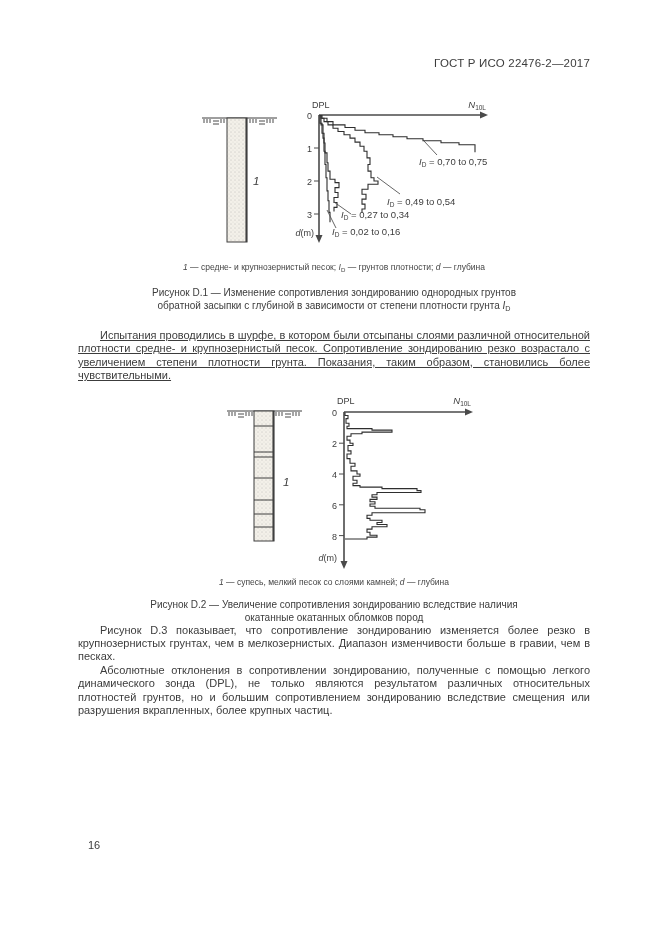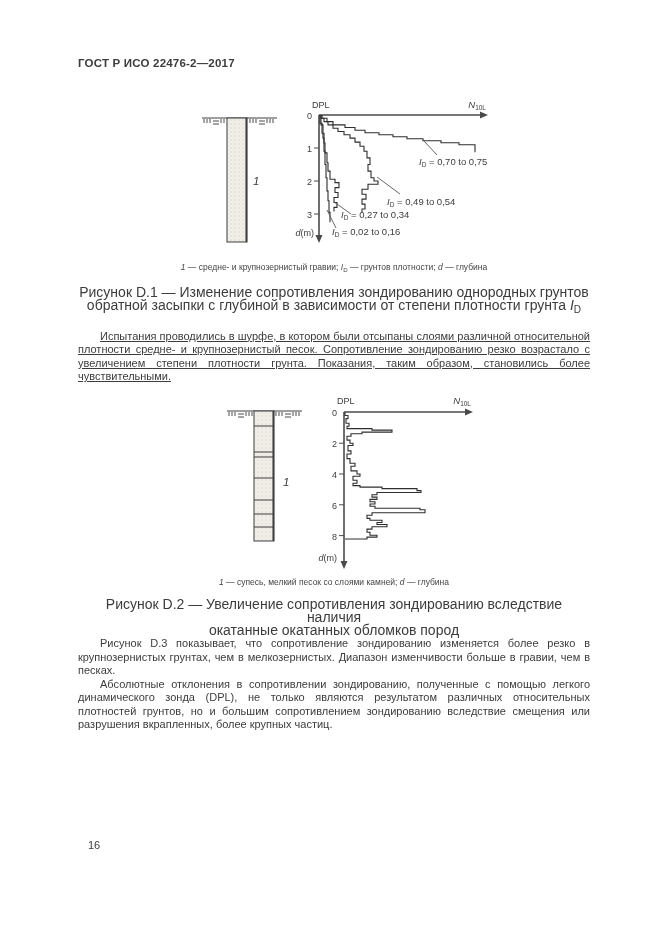--- a/index.html
+++ b/index.html
@@ -2,29 +2,29 @@
 <html><head>
 <meta charset="utf-8">
 <style>
   html,body{margin:0;padding:0;background:#e8e8e8;}
   .page{
     width:661px;height:935px;background:#ffffff;position:relative;
     font-family:"Liberation Sans","DejaVu Sans",sans-serif;color:#3c3c3c;
     margin:0 auto;overflow:hidden;box-sizing:border-box;
   }
   .content{margin:0 71px 0 78px;}
-  .doc-header{padding-top:57px;font-size:11.5px;font-weight:bold;letter-spacing:.2px;}
+  .doc-header{padding-top:57px;font-size:11.5px;font-weight:normal;letter-spacing:.2px;text-align:right;}
   .fig1-wrap{margin:26px 0 0 116px;width:372px;}
   .fig2-wrap{margin:8px 0 0 143px;width:262px;}
   svg{display:block;}
   svg text{fill:#3c3c3c;font-family:"Liberation Sans","DejaVu Sans",sans-serif;}
   .legend{text-align:center;font-size:8.5px;line-height:11px;margin:12px 0 0;color:#454545;}
   .legend i, .figtitle i{font-style:italic;}
   sub{font-size:0.72em;vertical-align:-0.3em;}
-  .figtitle{text-align:center;font-size:14px;line-height:13px;margin:11px 0 0;color:#3c3c3c;}
+  .figtitle{text-align:center;font-size:10px;line-height:13px;margin:11px 0 0;color:#3c3c3c;}
   .body-block{margin-top:14px;text-decoration:underline;}
   .body-block2{}
   .para{font-size:11px;line-height:13.4px;text-align:justify;text-indent:22px;margin:0;}
   .page-number{position:absolute;left:88px;top:839px;font-size:11px;}
   .axis{stroke:#4a4a4a;stroke-width:1.6;fill:none;}
   .tick{stroke:#4a4a4a;stroke-width:1;}
   .curve{fill:none;stroke:#2e2e2e;stroke-width:1.1;stroke-linejoin:miter;}
   .leader{stroke:#555;stroke-width:0.9;}
   .soil{stroke:#3f3f3f;stroke-width:1;}
   .hatch{stroke:#4a4a4a;stroke-width:1;fill:none;}
@@ -84,21 +84,21 @@
           <line class="leader" x1="133" y1="115" x2="142" y2="133"></line>
 
           <text x="225" y="70" font-size="9.5"><tspan font-style="italic">I</tspan><tspan font-size="6.5" dy="2">D</tspan><tspan font-size="9.5" dy="-2"> = 0,70 to 0,75</tspan></text>
           <text x="193" y="110" font-size="9.5"><tspan font-style="italic">I</tspan><tspan font-size="6.5" dy="2">D</tspan><tspan font-size="9.5" dy="-2"> = 0,49 to 0,54</tspan></text>
           <text x="147" y="123" font-size="9.5"><tspan font-style="italic">I</tspan><tspan font-size="6.5" dy="2">D</tspan><tspan font-size="9.5" dy="-2"> = 0,27 to 0,34</tspan></text>
           <text x="138" y="140" font-size="9.5"><tspan font-style="italic">I</tspan><tspan font-size="6.5" dy="2">D</tspan><tspan font-size="9.5" dy="-2"> = 0,02 to 0,16</tspan></text>
         </g>
       </svg>
     </div>
 
-    <p class="legend"><i>1</i><span> — средне- и крупнозернистый гравии; </span><i>I</i><sub>D</sub><span> — грунтов плотности; </span><i>d</i><span> — глубина</span></p>
+    <p class="legend"><i>1</i><span> — средне- и крупнозернистый песок; </span><i>I</i><sub>D</sub><span> — грунтов плотности; </span><i>d</i><span> — глубина</span></p>
 
     <p class="figtitle"><span>Рисунок D.1 — Изменение сопротивления зондированию однородных грунтов</span><br><span>обратной засыпки с глубиной в зависимости от степени плотности грунта </span><i>I</i><sub>D</sub></p>
 
     <div class="body-block">
       <p class="para">Испытания проводились в шурфе, в котором были отсыпаны слоями различной относительной плотности средне- и крупнозернистый песок. Сопротивление зондированию резко возрастало с увеличением степени плотности грунта. Показания, таким образом, становились более чувствительными.</p>
     </div>
 
     <div class="fig2-wrap">
       <svg width="262" height="185" viewBox="0 0 262 185">
         <defs>

